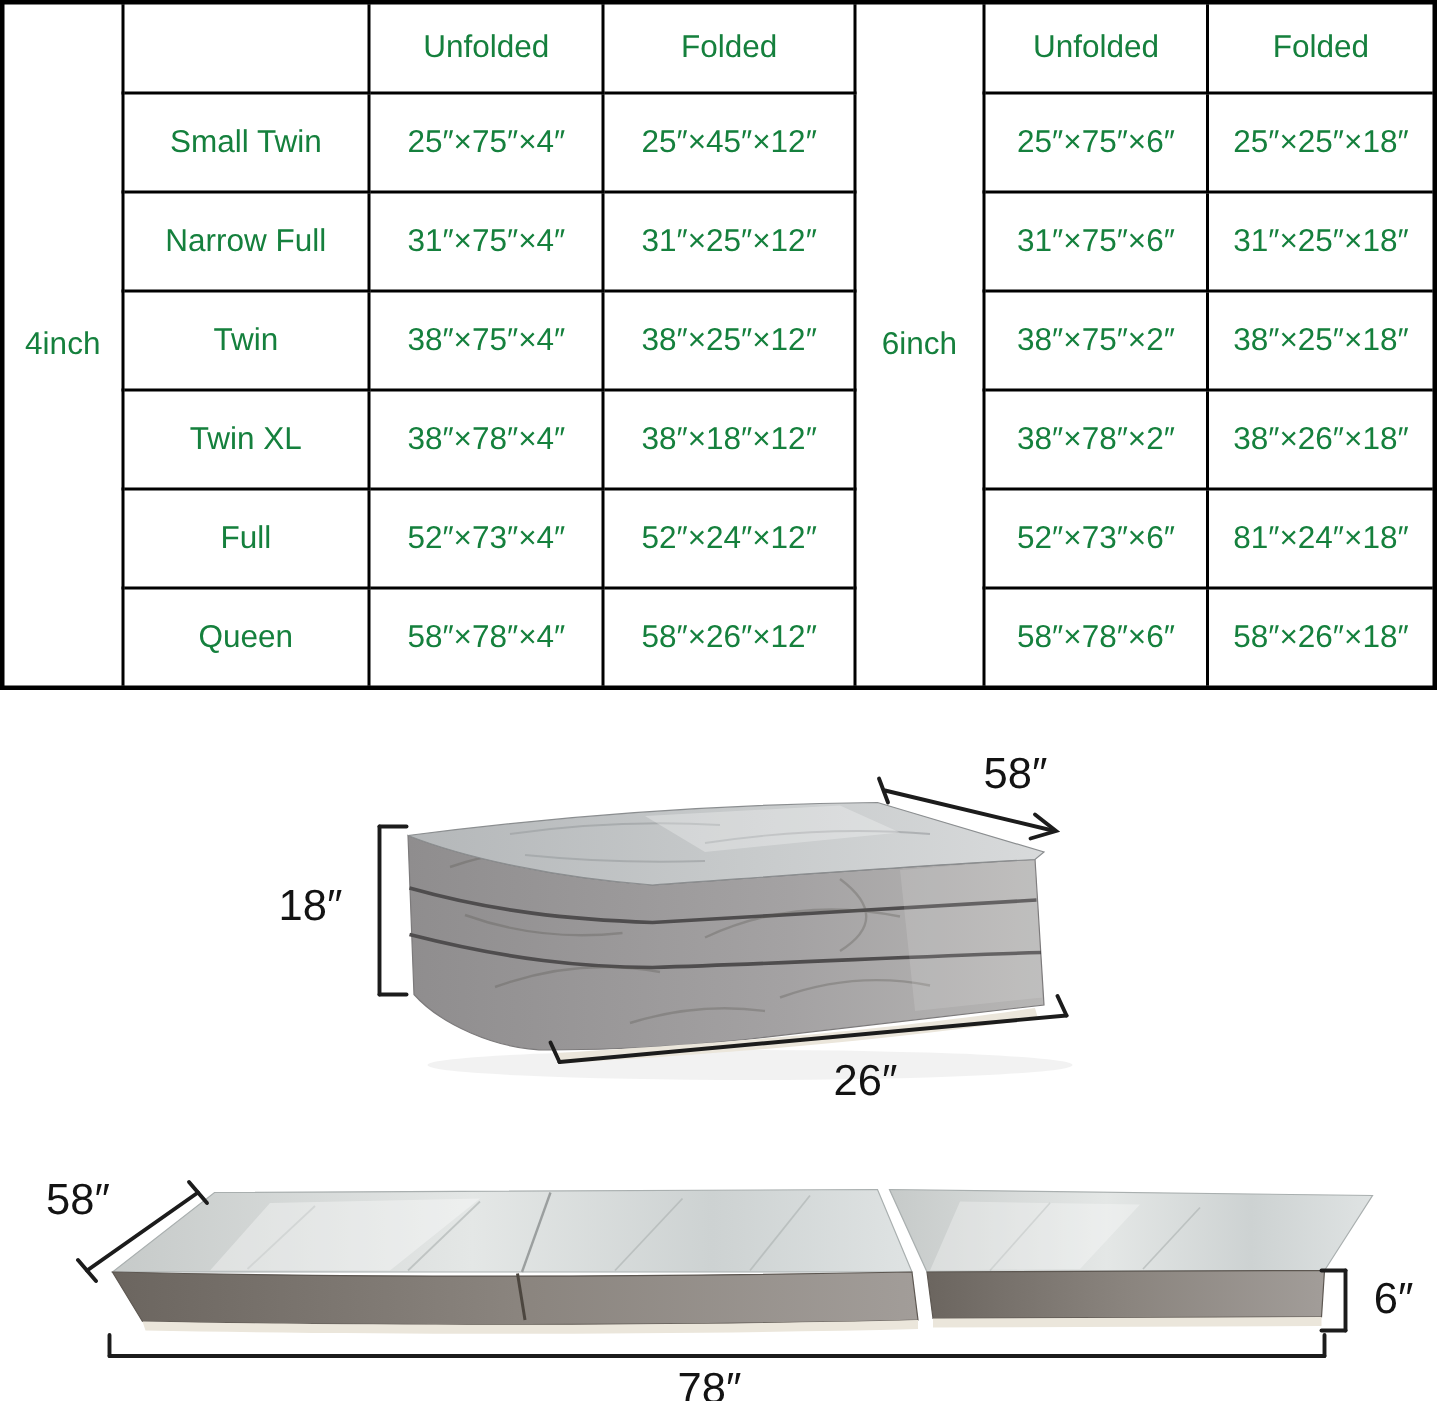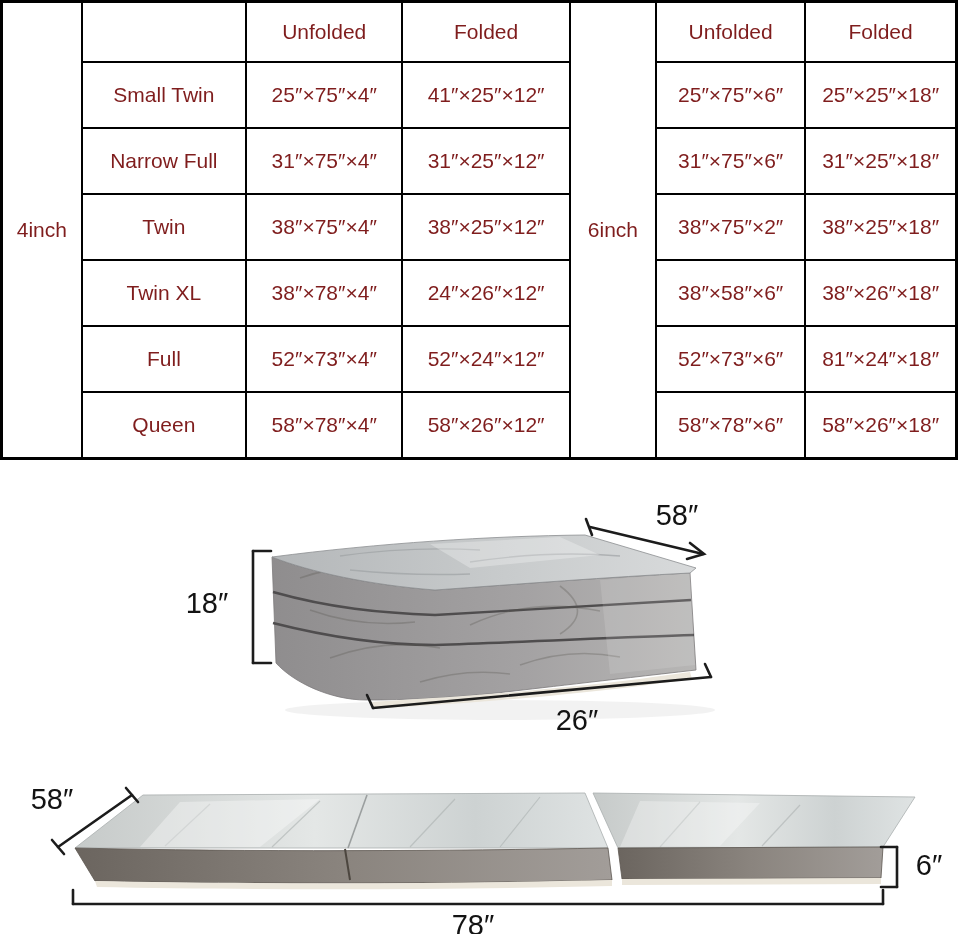--- a/index.html
+++ b/index.html
@@ -1,21 +1,21 @@
 <!DOCTYPE html>
 <html><head>
 <meta charset="utf-8">
 <style>
   html,body{margin:0;padding:0;background:#fff;}
   .page{position:relative;width:960px;height:934px;background:#fff;overflow:hidden;
         font-family:"Liberation Sans",sans-serif;}
   table.size-chart{border-collapse:collapse;table-layout:fixed;width:958px;
         border:3px solid #000;margin:0;}
   table.size-chart td{border:2px solid #000;text-align:center;vertical-align:middle;
-        color:#7f1d1d;font-size:21px;padding:0;overflow:hidden;white-space:nowrap;}
+        color:#15803d;font-size:21px;padding:0;overflow:hidden;white-space:nowrap;}
   table.size-chart tr.head td{height:58px;font-size:21px;}
   table.size-chart tr.row td{height:64px;}
   td.thick{font-size:22px;}
   .diagrams{display:block;}
   text{font-family:"Liberation Sans",sans-serif;}
 </style>
 </head>
 <body>
 
 <div class="page">
@@ -36,43 +36,43 @@
         <td></td>
         <td>Unfolded</td>
         <td>Folded</td>
         <td class="thick" rowspan="7">6inch</td>
         <td>Unfolded</td>
         <td>Folded</td>
       </tr>
       <tr class="row">
         <td>Small Twin</td>
         <td>25″×75″×4″</td>
-        <td>41″×25″×12″</td>
+        <td>25″×45″×12″</td>
         <td>25″×75″×6″</td>
         <td>25″×25″×18″</td>
       </tr>
       <tr class="row">
         <td>Narrow Full</td>
         <td>31″×75″×4″</td>
         <td>31″×25″×12″</td>
         <td>31″×75″×6″</td>
         <td>31″×25″×18″</td>
       </tr>
       <tr class="row">
         <td>Twin</td>
         <td>38″×75″×4″</td>
         <td>38″×25″×12″</td>
         <td>38″×75″×2″</td>
         <td>38″×25″×18″</td>
       </tr>
       <tr class="row">
         <td>Twin XL</td>
         <td>38″×78″×4″</td>
-        <td>24″×26″×12″</td>
-        <td>38″×58″×6″</td>
+        <td>38″×18″×12″</td>
+        <td>38″×78″×2″</td>
         <td>38″×26″×18″</td>
       </tr>
       <tr class="row">
         <td>Full</td>
         <td>52″×73″×4″</td>
         <td>52″×24″×12″</td>
         <td>52″×73″×6″</td>
         <td>81″×24″×18″</td>
       </tr>
       <tr class="row">

